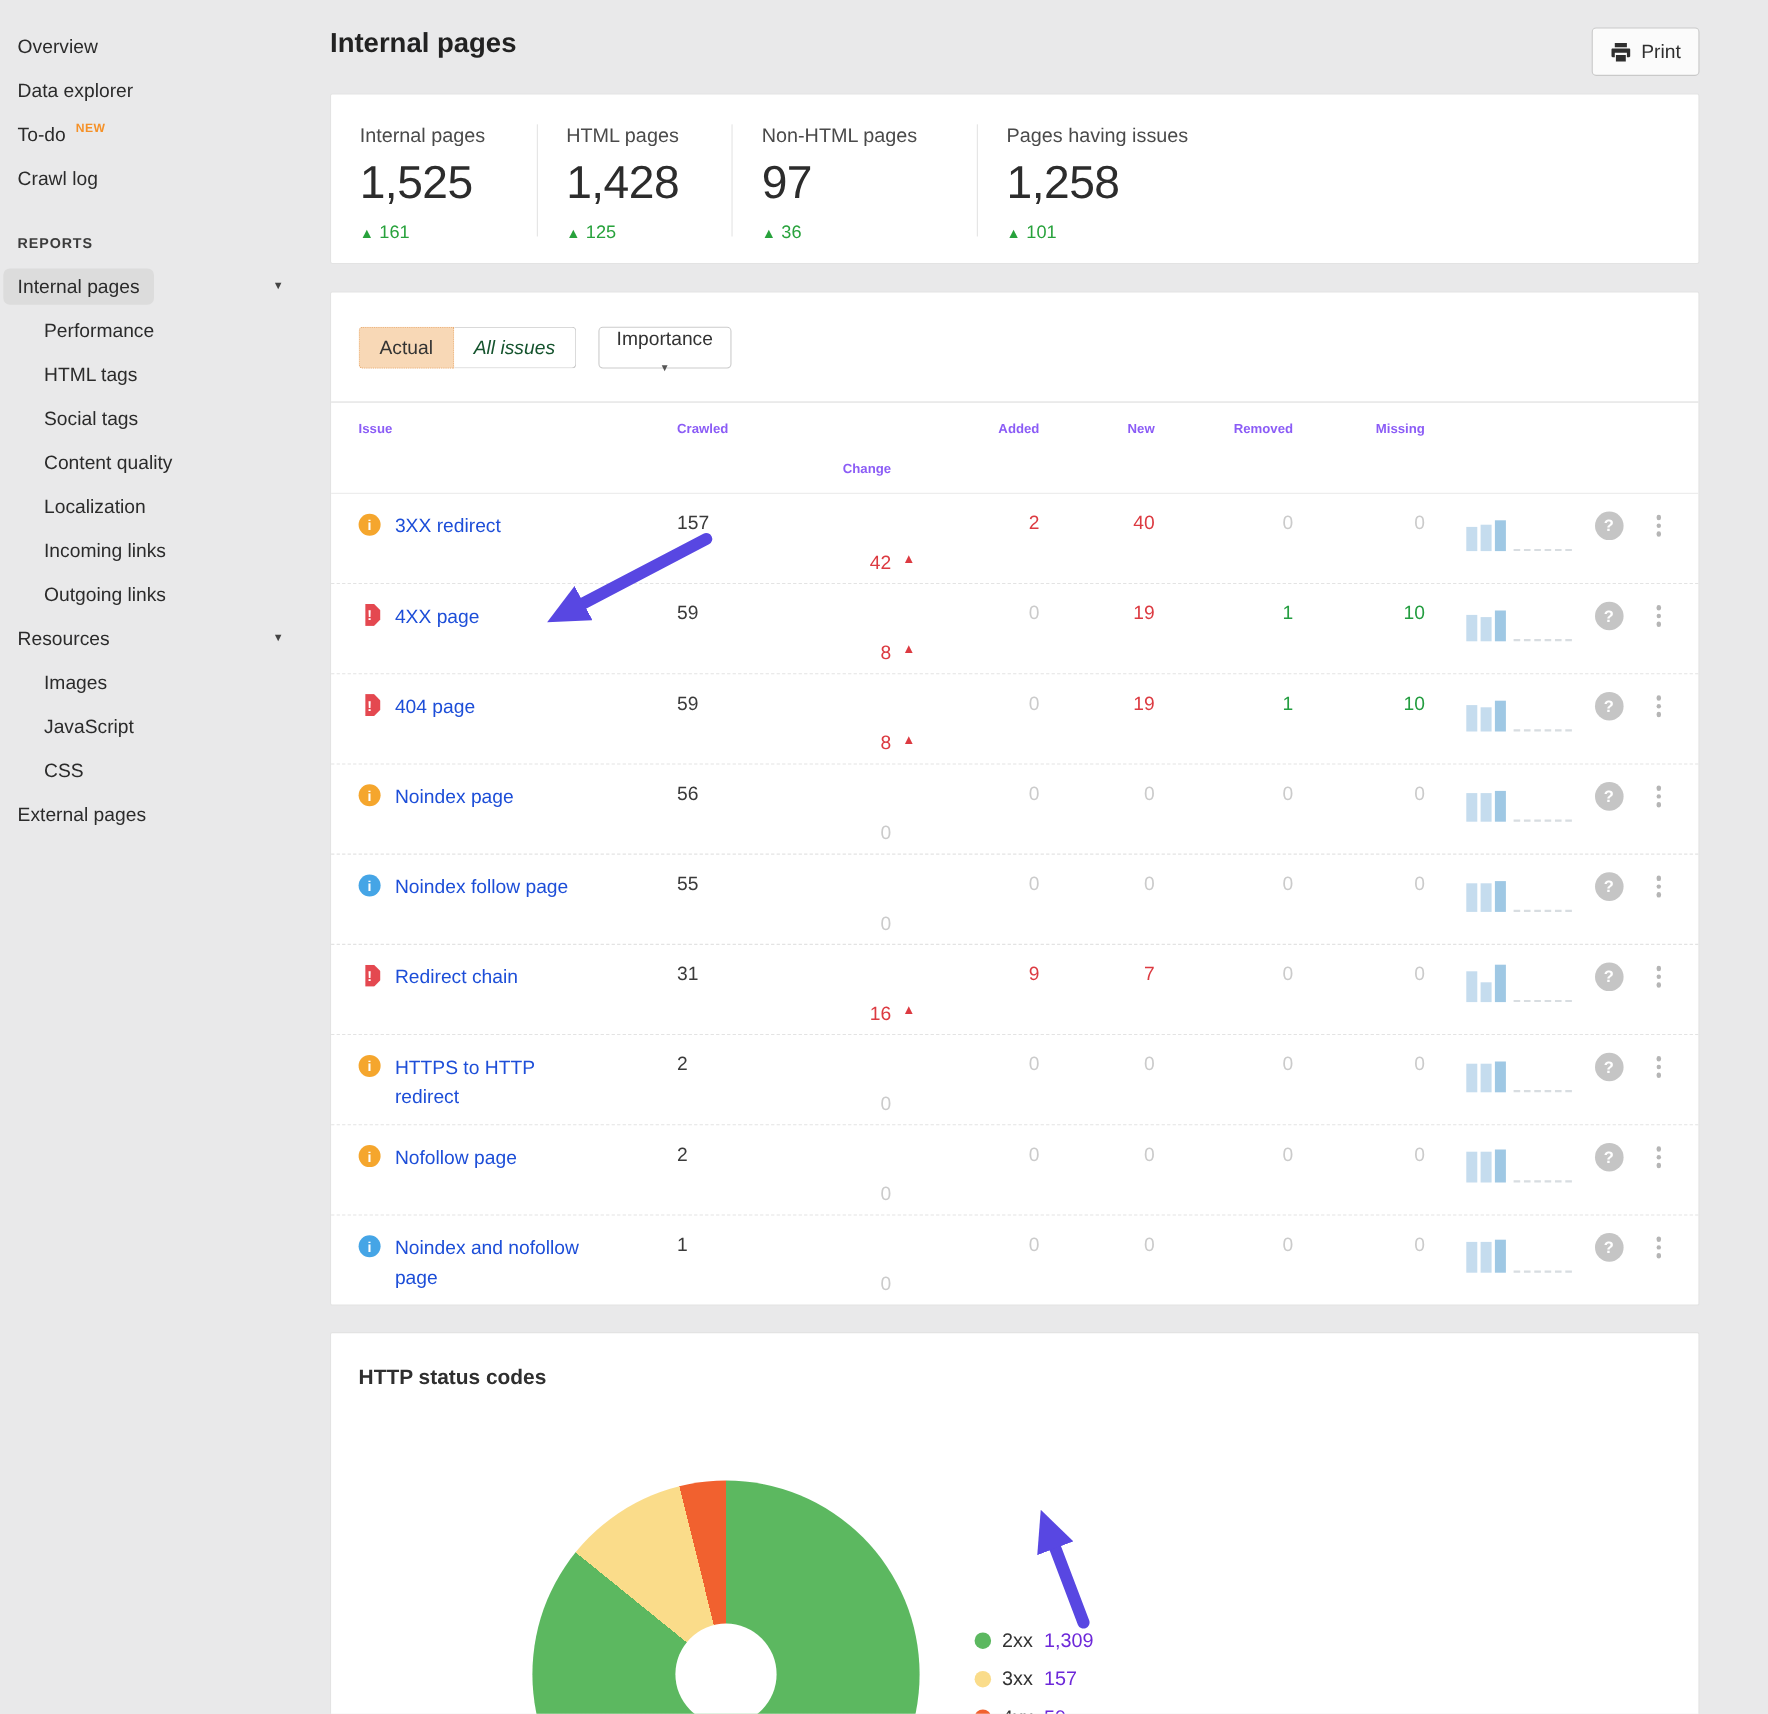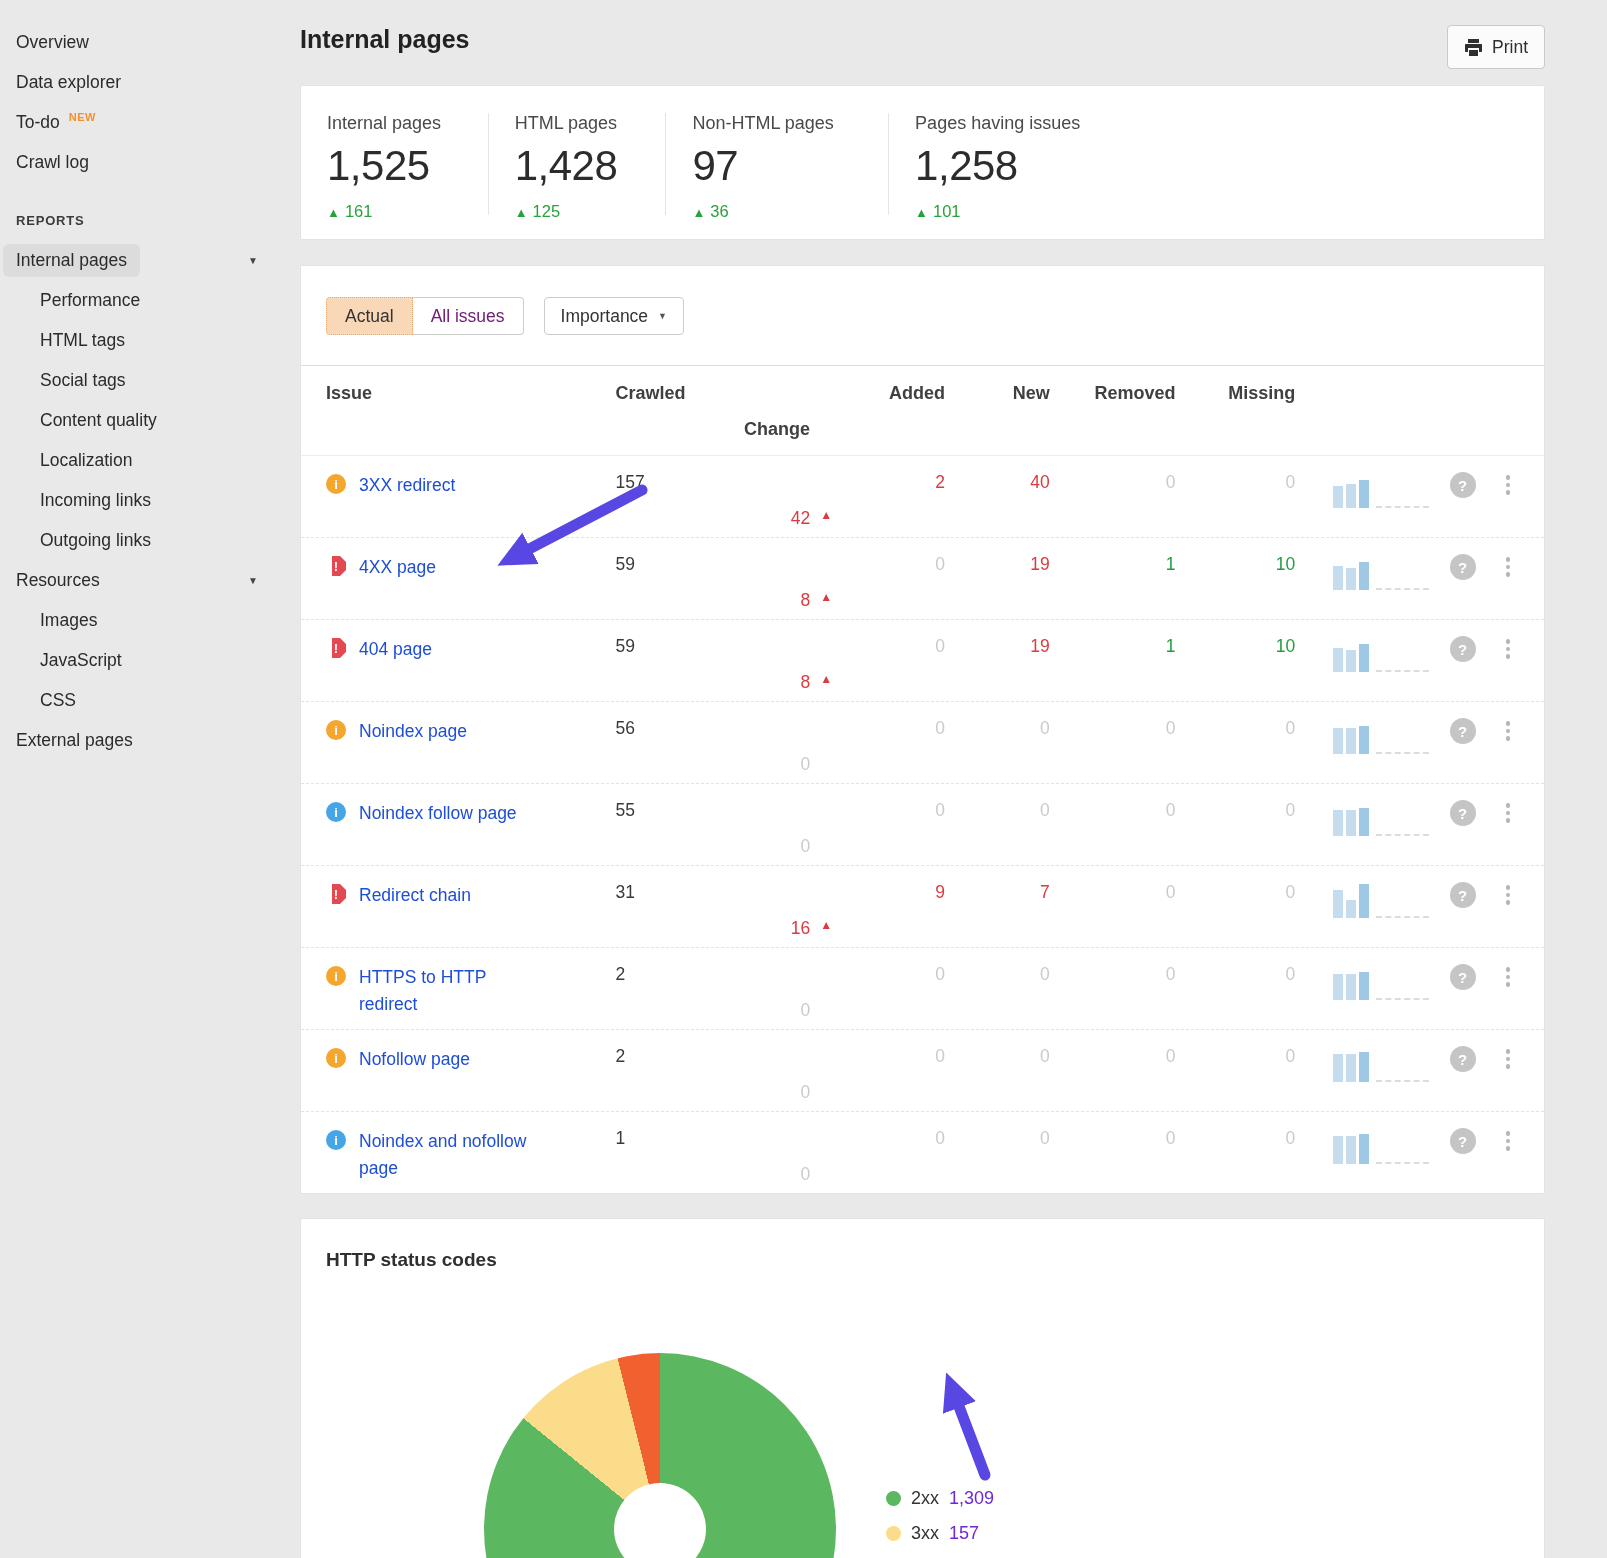--- a/index.html
+++ b/index.html
@@ -36,29 +36,29 @@
   .stat-label { font-size:18px; color:#4a4a4a; margin-bottom:8px; }
   .stat-value { font-size:42px; color:#2c2c2c; letter-spacing:-.5px; margin-bottom:12px; }
   .stat-delta { font-size:16.5px; color:#28a23c; }
   .stat-delta .tri { font-size:13px; margin-right:5px; }
   
   .table-card { margin-top:25px; padding-top:31px; }
   .tabs-row { display:flex; padding:0 0 0 25px; gap:20px; }
   .seg { display:flex; }
   .seg-btn { height:38px; display:flex; align-items:center; padding:0 18px; font-size:17.5px; cursor:pointer; }
   .seg-btn.on { background:#f8d8b6; border:1px dotted #e6a96f; border-radius:4px 0 0 4px; color:#333; }
-  .seg-btn.off { background:#fff; border:1px solid #cccccc; border-left:none; border-radius:0 4px 4px 0; color:#701a75; }
+  .seg-btn.off { background:#fff; border:1px solid #cccccc; border-left:none; border-radius:0 4px 4px 0; color:#14532d;font-style:italic; }
   .btn-dd { height:38px; display:flex; align-items:center; gap:10px; padding:0 16px;
-    background:#fff; border:1px solid #cccccc; border-radius:4px; font-size:17.5px; cursor:pointer; }
+    background:#fff; border:1px solid #cccccc; border-radius:4px; font-size:17.5px; cursor:pointer;flex-direction:column; }
   .btn-dd .car { font-size:9px; color:#555; }
   .tabs-sep { border-bottom:1px solid #dcdcdc; margin-top:30px; }
   
   .thead, .trow { display:flex; align-items:flex-start; padding:0 18px 0 25px; }
   .thead { padding-top:17px; padding-bottom:15px; border-bottom:1px solid #ececec; }
-  .th { font-size:18px; font-weight:bold; color:#404040; }
+  .th { font-size:12px; font-weight:bold; color:#8b5cf6; }
   .trow { min-height:58px; padding-top:16px; padding-bottom:8px; }
   .trow + .trow { border-top:1px dashed #e3e3e3; }
   .c-issue { width:290px; display:flex; gap:13px; }
   .c-crawled{ width:97px; }
   .c-change { width:120px; display:flex;margin-top:36px; }
   .c-change .num { flex:1; text-align:right; }
   .c-change .tri { width:22px; text-align:right; font-size:12px; color:#dc3a41; }
   .c-added  { width:113px; text-align:right; }
   .c-new    { width:105px; text-align:right; }
   .c-removed{ width:126px; text-align:right; }

